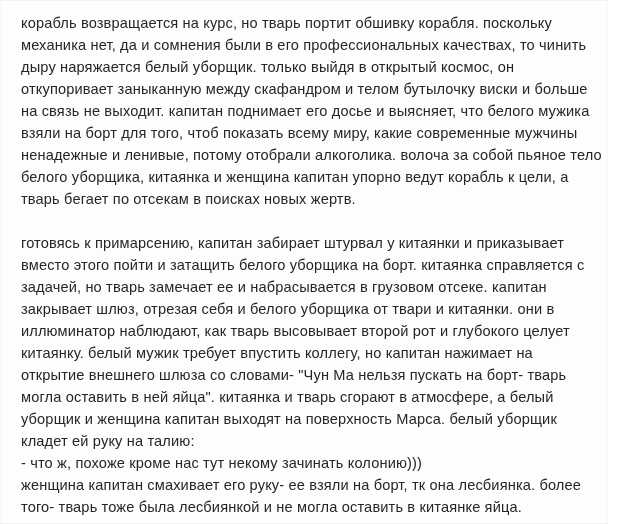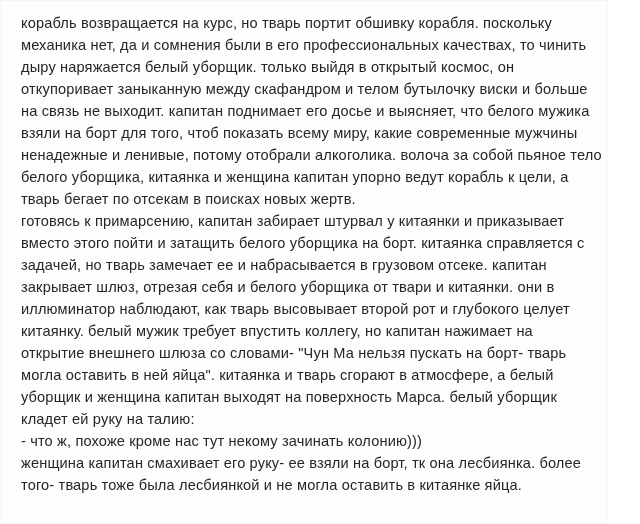--- a/index.html
+++ b/index.html
@@ -48,20 +48,21 @@
     margin: 0;
     color: #262626;
     font-size: 14.6px;
     line-height: 22px;
     letter-spacing: 0.01em;
     -webkit-font-smoothing: antialiased;
     white-space: pre-line;
   }
 
   .para + .para {
+    margin-top: 22px;
   }
 </style>
 </head>
 <body>
 
 <div id="page">
 
   <article class="article">
 
     <p class="para">корабль возвращается на курс, но тварь портит обшивку корабля. поскольку

